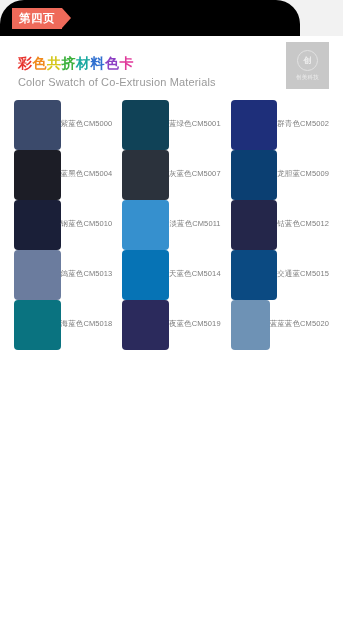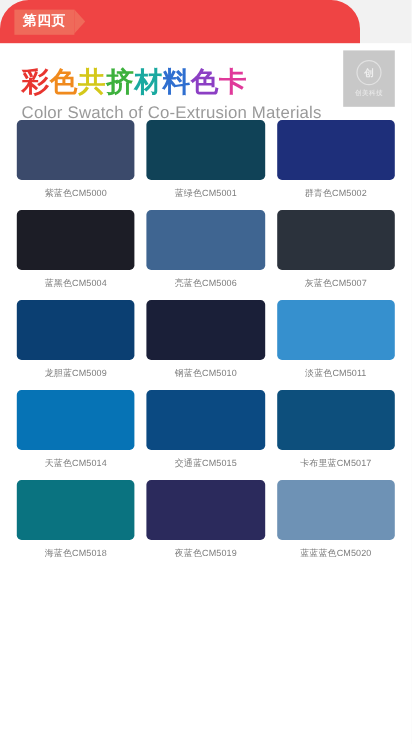--- a/index.html
+++ b/index.html
@@ -10,21 +10,21 @@
     width: 343px;
     height: 620px;
     background: #f2f2f2;
     font-family: "Liberation Sans", "DejaVu Sans", sans-serif;
     overflow: hidden;
   }
   .page {
     position: relative;
     width: 300px;
     height: 620px;
-    background: #ef4444;
+    background: #000000;
     box-sizing: border-box;
     border-radius: 24px;
   }
 
   
   .page-tag-wrap {
     position: absolute;
     top: 8px;
     left: 12px;
     height: 21px;
@@ -62,32 +62,32 @@
   }
 
   
   .header {
     position: relative;
     padding: 20px 14px 0 18px;
     height: 64px;
     box-sizing: border-box;
   }
   .title {
-    font-size: 23px;
+    font-size: 14px;
     font-weight: bold;
     line-height: 1.05;
     letter-spacing: 0.5px;
     white-space: nowrap;
     margin: 0;
     text-decoration: underline;
   }
   .title span { display: inline-block; }
   .subtitle {
     margin-top: 5px;
-    font-size: 14px;
+    font-size: 11px;
     color: #9a9a9a;
     letter-spacing: 0.15px;
     white-space: nowrap;
   }
   .logo-badge {
     position: absolute;
     top: 6px;
     right: 14px;
     width: 43px;
     height: 47px;
@@ -121,21 +121,21 @@
   
   .grid {
     padding: 0 14px;
     display: grid;
     grid-template-columns: repeat(3, 1fr);
     column-gap: 10px;
     row-gap: 0px;
   }
   .swatch-cell {
     display: flex;
-    flex-direction: column;
+    flex-direction: row;
     align-items: center;
   }
   .swatch-chip {
     width: 100%;
     height: 50px;
     border-radius: 4px;
   }
   .swatch-label {
     font-size: 7.5px;
     color: #7d7d7d;
@@ -178,52 +178,52 @@
         </div>
         <div class="swatch-cell">
           <div class="swatch-chip" style="background: rgb(30, 47, 122);"></div>
           <div class="swatch-label">群青色CM5002</div>
         </div>
         <div class="swatch-cell">
           <div class="swatch-chip" style="background: rgb(28, 29, 38);"></div>
           <div class="swatch-label">蓝黑色CM5004</div>
         </div>
         <div class="swatch-cell">
-          <div class="swatch-chip" style="background: rgb(63, 101, 145);"></div>
-          <div class="swatch-label">亮蓝色CM5006</div>
-        </div>
-        <div class="swatch-cell">
           <div class="swatch-chip" style="background: rgb(43, 50, 60);"></div>
           <div class="swatch-label">灰蓝色CM5007</div>
         </div>
         <div class="swatch-cell">
           <div class="swatch-chip" style="background: rgb(11, 63, 114);"></div>
           <div class="swatch-label">龙胆蓝CM5009</div>
         </div>
         <div class="swatch-cell">
           <div class="swatch-chip" style="background: rgb(26, 31, 56);"></div>
           <div class="swatch-label">钢蓝色CM5010</div>
         </div>
         <div class="swatch-cell">
           <div class="swatch-chip" style="background: rgb(54, 144, 206);"></div>
           <div class="swatch-label">淡蓝色CM5011</div>
         </div>
         <div class="swatch-cell">
+          <div class="swatch-chip" style="background: rgb(36, 38, 74);"></div>
+          <div class="swatch-label">钴蓝色CM5012</div>
+        </div>
+        <div class="swatch-cell">
+          <div class="swatch-chip" style="background: rgb(107, 124, 158);"></div>
+          <div class="swatch-label">鸽蓝色CM5013</div>
+        </div>
+        <div class="swatch-cell">
           <div class="swatch-chip" style="background: rgb(6, 115, 181);"></div>
           <div class="swatch-label">天蓝色CM5014</div>
         </div>
         <div class="swatch-cell">
           <div class="swatch-chip" style="background: rgb(11, 74, 130);"></div>
           <div class="swatch-label">交通蓝CM5015</div>
         </div>
         <div class="swatch-cell">
-          <div class="swatch-chip" style="background: rgb(13, 79, 124);"></div>
-          <div class="swatch-label">卡布里蓝CM5017</div>
-        </div>
-        <div class="swatch-cell">
           <div class="swatch-chip" style="background: rgb(10, 115, 128);"></div>
           <div class="swatch-label">海蓝色CM5018</div>
         </div>
         <div class="swatch-cell">
           <div class="swatch-chip" style="background: rgb(43, 42, 92);"></div>
           <div class="swatch-label">夜蓝色CM5019</div>
         </div>
         <div class="swatch-cell">
           <div class="swatch-chip" style="background: rgb(110, 146, 181);"></div>
           <div class="swatch-label">蓝蓝蓝色CM5020</div>

